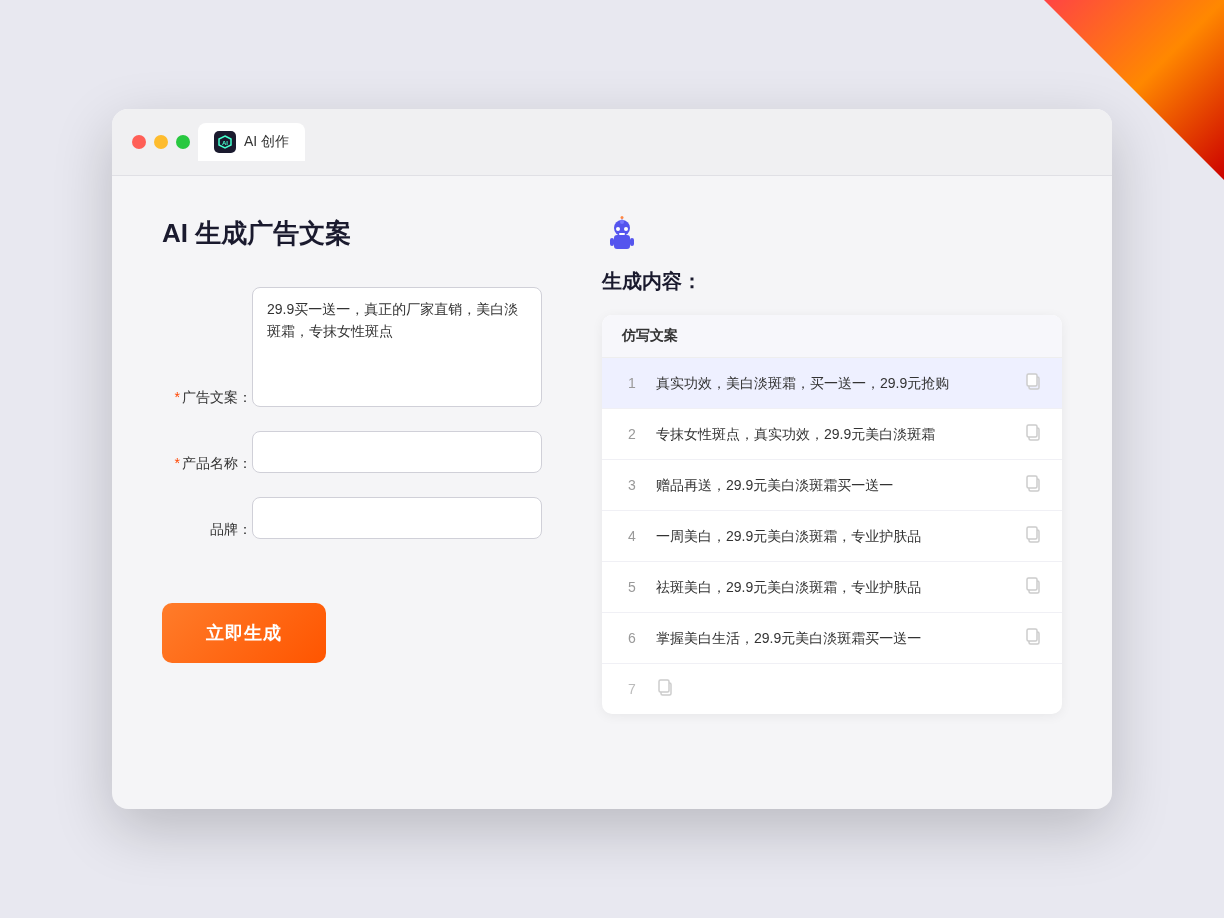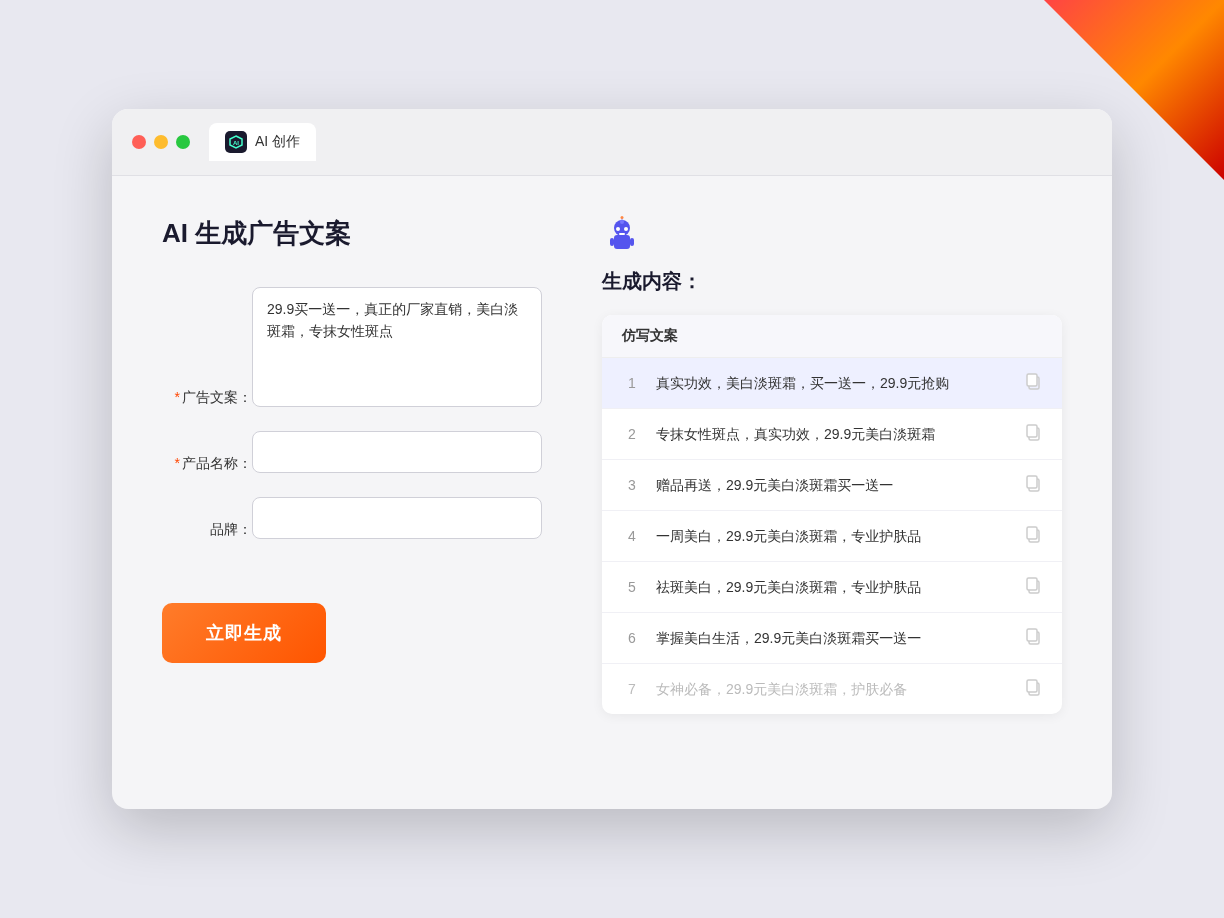--- a/index.html
+++ b/index.html
@@ -34,21 +34,21 @@
       min-height: 700px;
       overflow: hidden;
     }
 
     
     .title-bar {
       background: #f0f0f2;
       padding: 14px 20px;
       display: flex;
       align-items: center;
-      gap: 19px;
+      gap: 8px;
       border-bottom: 1px solid #e0e0e5;
     }
 
     .window-controls {
       display: flex;
       gap: 8px;
     }
 
     .window-btn {
       width: 14px;
@@ -362,21 +362,20 @@
             <div class="table-row">
               <span class="row-num">6</span>
               <span class="row-text">掌握美白生活，29.9元美白淡斑霜买一送一</span>
               <span><svg width="18" height="18" viewBox="0 0 18 18" fill="none" xmlns="http://www.w3.org/2000/svg">
       <rect x="5" y="5" width="10" height="12" rx="1.5" stroke="#ccc" stroke-width="1.5"></rect>
       <rect x="3" y="2" width="10" height="12" rx="1.5" fill="white" stroke="#ccc" stroke-width="1.5"></rect>
     </svg></span>
             </div>
             <div class="table-row">
               <span class="row-num faded">7</span>
-              <span class="row-text faded">女神必备，29.9元美白淡斑霜，护肤必备</span>
               <span><svg width="18" height="18" viewBox="0 0 18 18" fill="none" xmlns="http://www.w3.org/2000/svg">
       <rect x="5" y="5" width="10" height="12" rx="1.5" stroke="#ccc" stroke-width="1.5"></rect>
       <rect x="3" y="2" width="10" height="12" rx="1.5" fill="white" stroke="#ccc" stroke-width="1.5"></rect>
     </svg></span>
             </div>
           </div>
       </div>
     </div>
 
   </div>

